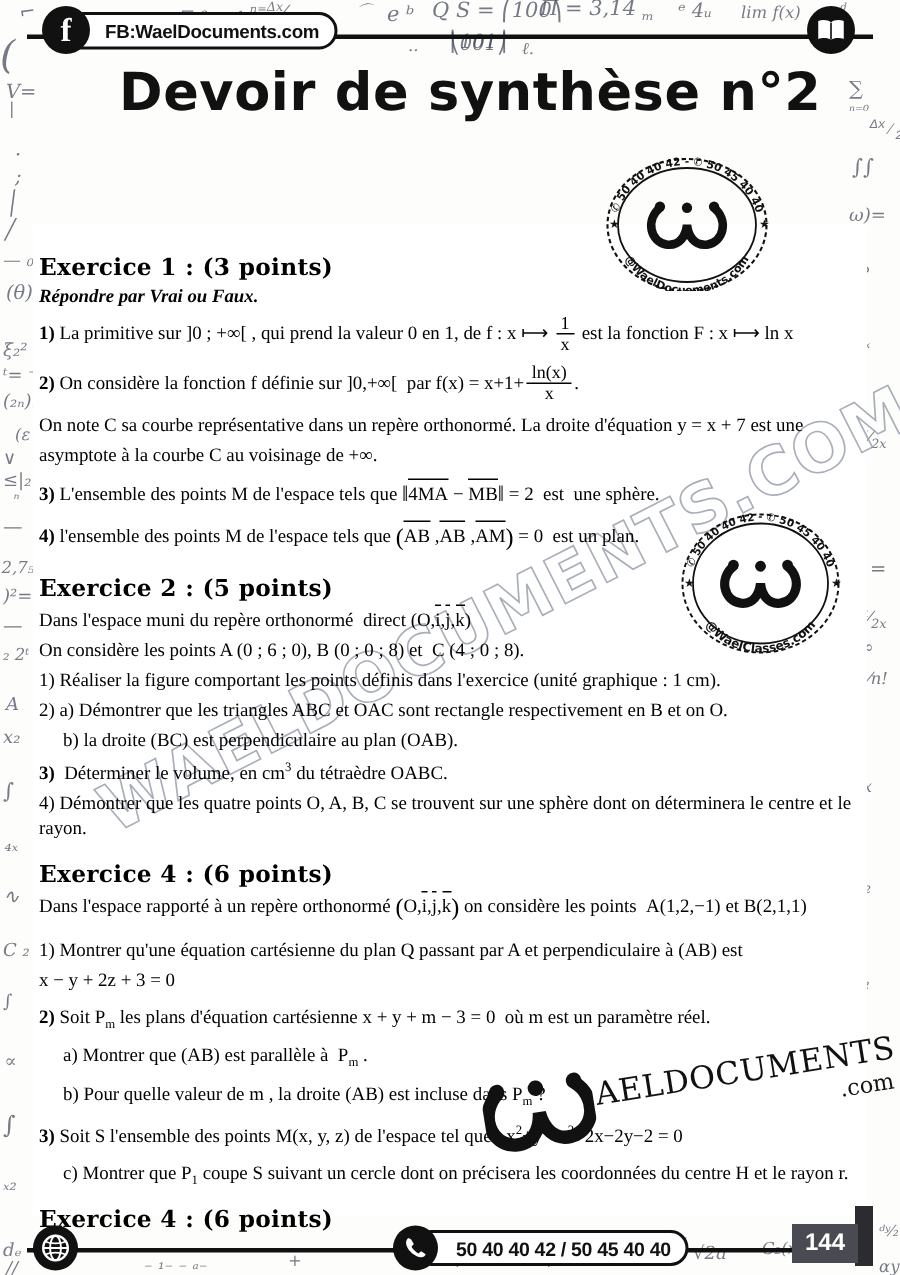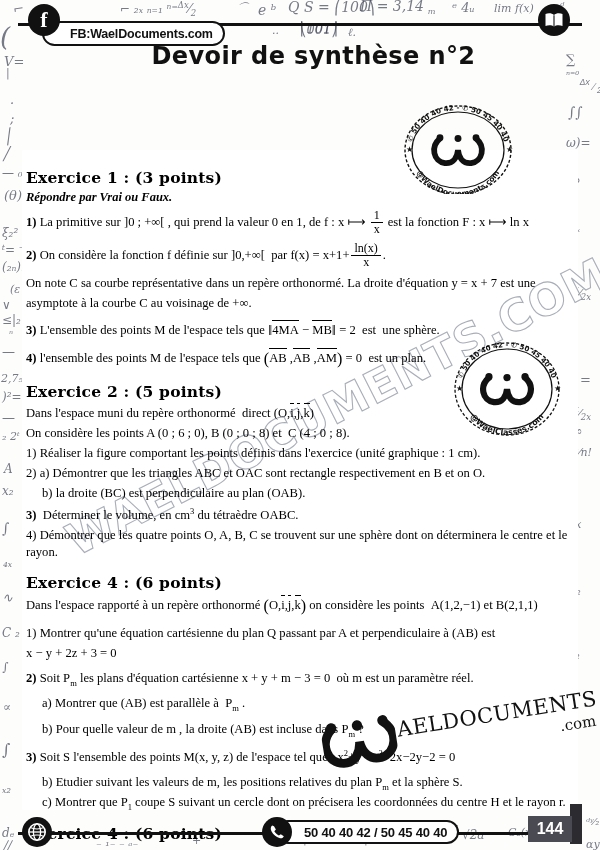--- a/index.html
+++ b/index.html
@@ -46,21 +46,21 @@
   .header {
     position: absolute; left: 0; top: 6px;
     width: 600px; height: 34px;
     z-index: 4;
   }
   .hdr-rule {
     position: absolute; left: 18px; top: 17px;
     width: 564px; height: 3px; background: #111;
   }
   .pill {
-    position: absolute; top: 15px;
+    position: absolute; top: 2px;
     height: 25px;
     background: #ffffff;
     border: 2.5px solid #111;
     border-radius: 13px;
     display: flex; align-items: center;
     padding: 0 10px 0 26px;
     font-family: "Liberation Sans", sans-serif;
     font-weight: bold;
     font-size: 12.5px;
     color: #111;
@@ -89,21 +89,21 @@
     display: flex; align-items: center; justify-content: center;
   }
   .book-badge svg { display: block; }
 
   
   .main-title {
     position: absolute; left: 0; top: 42px; width: 600px;
     text-align: center;
     font-family: "DejaVu Sans", sans-serif;
     font-weight: bold;
-    font-size: 24px;
+    font-size: 35px;
     color: #111;
     letter-spacing: .4px;
     z-index: 4;
     padding-left: 27px;
   }
 
   
   .content {
     position: absolute;
     left: 26px; top: 168px;
@@ -514,23 +514,20 @@
         a) Montrer que (AB) est parallèle à&nbsp; <span class="mth">P<sub>m</sub></span> .
       </div>
       <div class="line indent sp">
         b) Pour quelle valeur de m , la droite (AB) est incluse dans <span class="mth">P<sub>m</sub></span> ?
       </div>
 
       <div class="line sp">
         <b>3)</b> Soit S l'ensemble des points <span class="mth">M(x, y, z)</span> de l'espace tel que :
         <span class="mth">x<sup>2</sup>+y<sup>2</sup>+z<sup>2</sup>+2x−2y−2 = 0</span>
       </div>
-      <div class="line indent">
-        b) Etudier suivant les valeurs de m, les positions relatives du plan <span class="mth">P<sub>m</sub></span> et la sphère S.
-      </div>
       <div class="line indent sp">
         c) Montrer que <span class="mth">P<sub>1</sub></span> coupe S suivant un cercle dont on précisera les coordonnées du centre H et le rayon r.
       </div>
     </div>
 
     <div class="gap-s"></div>
 
     <div>
       <div class="ex-head">Exercice 4 : (6 points)</div>
 

